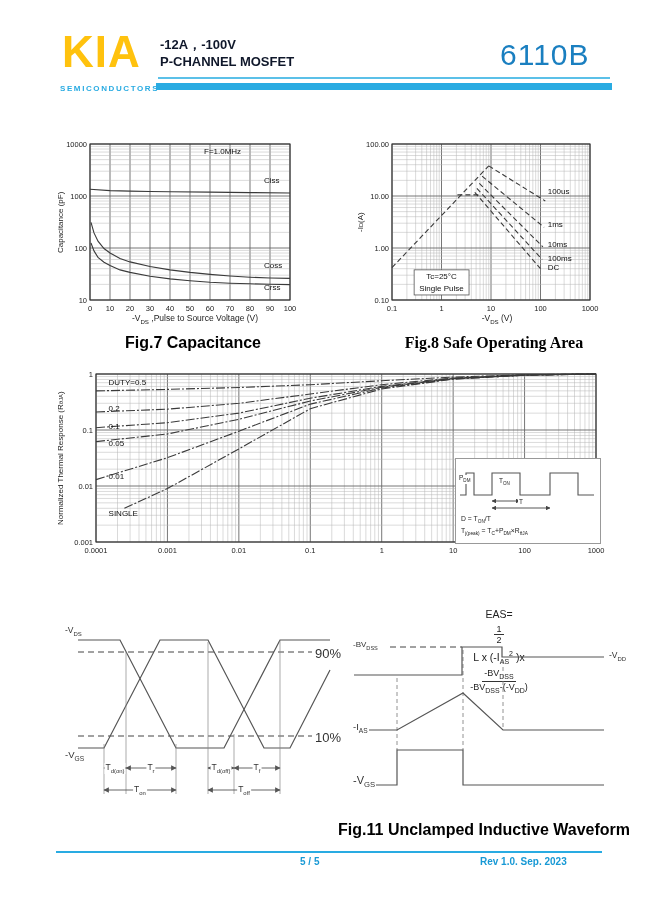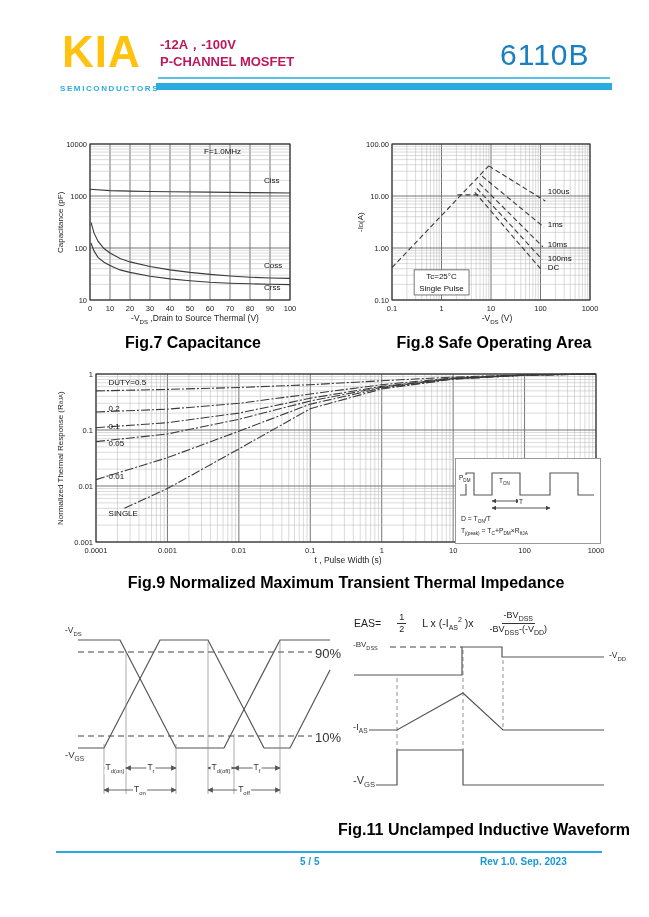--- a/index.html
+++ b/index.html
@@ -2,21 +2,21 @@
 <html><head>
 <meta charset="utf-8">
 <style>
   html,body{margin:0;padding:0;background:#fff;}
   .page{position:relative;width:649px;height:917px;background:#fff;overflow:hidden;
         font-family:"Liberation Sans",sans-serif;color:#111;}
 
   
   .logo{position:absolute;left:62px;top:30px;font-size:44px;font-weight:bold;color:#FFC20E;letter-spacing:1px;line-height:1;}
   .logo-sub{position:absolute;left:60px;top:84px;font-size:8px;font-weight:bold;color:#29ABE2;letter-spacing:1.6px;}
-  .spec{position:absolute;left:160px;top:36px;font-size:13px;font-weight:bold;color:#be185d;line-height:17px;}
+  .spec{position:absolute;left:160px;top:36px;font-size:13px;font-weight:bold;color:#0f172a;line-height:17px;}
   .part{position:absolute;left:500px;top:38px;font-size:30px;color:#1A7FC0;letter-spacing:1px;}
   .rule-thin{position:absolute;left:158px;top:77px;width:452px;height:2px;background:#5BC0E8;}
   .rule-thick{position:absolute;left:156px;top:83px;width:456px;height:7px;background:#29ABE2;}
 
   
   .figblock{position:absolute;}
   .chart-row{position:relative;}
   svg{display:block;}
   svg text{font-family:"Liberation Sans","DejaVu Sans",sans-serif;}
   svg .tick{font-size:7.5px;fill:#222;}
@@ -35,21 +35,21 @@
   .inset .iform{position:absolute;left:5px;white-space:nowrap;font-size:6.8px;}
 
   
   .dlabel{position:absolute;font-size:8.5px;color:#333;background:#fff;line-height:1.05;
           padding:0 1px;white-space:nowrap;}
   .dlabel sub{font-size:0.7em;margin-top:37px;}
   .alabel{transform:translateX(-50%);}
   .wavewrap{position:relative;}
 
   
-  .formula{display:flex;align-items:center;gap:16px;font-size:10.5px;color:#222;height:30px;padding-left:2px;}
+  .formula{display:flex;align-items:center;gap:4px;font-size:10.5px;color:#222;height:30px;padding-left:2px;flex-direction:column;}
   .formula sub{font-size:7px;}
   .formula sup{font-size:7px;}
   .frac{display:inline-flex;flex-direction:column;align-items:center;font-size:9px;line-height:1.15;}
   .frac .num{border-bottom:1px solid #333;padding:0 2px;}
 
   
   .footer-line{position:absolute;left:56px;top:851px;width:546px;height:2px;background:#29ABE2;}
   .footer-page{position:absolute;left:300px;top:856px;font-size:10px;font-weight:bold;color:#1899D5;}
   .footer-rev{position:absolute;left:480px;top:856px;font-size:10px;font-weight:bold;color:#1899D5;}
 </style>
@@ -134,21 +134,21 @@
           <path d="M34.0,53.2 L54.0,54.6 L74.0,55.1 L94.0,55.5 L114.0,55.7 L154.0,56.1 L194.0,56.6 L234.0,57.0" fill="none" stroke="#3a3a3a" stroke-width="1.1"></path>
           <path d="M35.0,86.4 L38.0,96.9 L42.0,105.2 L48.0,112.5 L54.0,117.0 L64.0,122.4 L74.0,125.9 L94.0,130.5 L114.0,133.9 L134.0,136.4 L154.0,138.4 L174.0,140.0 L194.0,141.2 L214.0,142.0 L234.0,142.4" fill="none" stroke="#3a3a3a" stroke-width="1.1"></path>
           <path d="M35.0,107.0 L38.0,114.9 L42.0,121.4 L48.0,126.3 L54.0,129.5 L64.0,133.9 L74.0,136.4 L94.0,140.3 L114.0,142.9 L134.0,144.7 L154.0,146.2 L174.0,147.2 L194.0,147.8 L214.0,148.3 L234.0,148.6" fill="none" stroke="#3a3a3a" stroke-width="1.1"></path>
           <text x="148" y="18.434291428413758" text-anchor="start" class="ann">F=1.0MHz</text>
           <text x="208" y="47.36202146831269" text-anchor="start" class="ann">Ciss</text>
           <text x="208" y="132.13523945057375" text-anchor="start" class="ann">Coss</text>
           <text x="208" y="153.66983147837" text-anchor="start" class="ann">Crss</text>
         </svg>
     </div>
     <div class="xlab" style="padding-left:22px;">
-      <span>-V</span><sub>DS</sub><span> ,Drain to Source Thermal (V)</span>
+      <span>-V</span><sub>DS</sub><span> ,Pulse to Source Voltage (V)</span>
     </div>
     <div class="caption" style="padding-left:18px;">Fig.7 Capacitance</div>
   </div>
 
   <div class="figblock" style="left:356px;top:136px;width:256px;">
     <div class="chart-row" style="width:244px;height:180px;">
       <div class="ylab" style="top:8px;height:156px;">
         <span>-I</span>
           <sub>D</sub>
           <span> (A)</span>
@@ -242,21 +242,21 @@
           <text x="191.7333377660728" y="125.09422259567758" text-anchor="start" class="ann">100ms</text>
           <text x="191.7333377660728" y="134.45351034851626" text-anchor="start" class="ann">DC</text>
           <rect x="58.13432255143985" y="133.8512529759259" width="54.90265123654086" height="25.109426347655187" fill="#fff" stroke="#555" stroke-width="0.8"></rect>
           <text x="85.5" y="143.30711954905405" text-anchor="middle" class="ann">Tc=25°C</text>
           <text x="85.5" y="154.54413342687184" text-anchor="middle" class="ann">Single Pulse</text>
         </svg>
     </div>
     <div class="xlab" style="padding-left:26px;">
       <span>-V</span><sub>DS</sub><span> (V)</span>
     </div>
-    <div class="caption" style="padding-left:20px;">Fig.8 Safe Operating Area</div>
+    <div class="caption" style="padding-left:20px;font-family:Liberation Serif, serif;">Fig.8 Safe Operating Area</div>
   </div>
 
   <div class="figblock" style="left:56px;top:366px;width:556px;">
     <div class="chart-row" style="width:554px;height:192px;">
       <div class="ylab" style="top:8px;height:168px;">
         <span>Normalized Thermal Response (R</span>
           <sub>θJA</sub>
           <span>)</span>
       </div>
       <svg width="554" height="192" viewBox="0 0 554 192">
@@ -394,22 +394,20 @@
         <span class="ilabel" style="left:42px;top:19px;"><span>T</span><sub>ON</sub></span>
         <span class="ilabel" style="left:62px;top:40px;">T</span>
         <div class="iform" style="top:56px;">
           <span>D = T</span><sub>ON</sub><span>/T</span>
         </div>
         <div class="iform" style="top:68px;">
           <span>T</span><sub>j(peak)</sub><span> = T</span><sub>C</sub><span>+P</span><sub>DM</sub><span>×R</span><sub>θJA</sub>
         </div>
       </div>
     </div>
-    <div class="xlab" style="padding-left:28px;">t , Pulse Width (s)</div>
-    <div class="caption" style="padding-left:24px;">Fig.9 Normalized Maximum Transient Thermal Impedance</div>
   </div>
 
   <div class="figblock" style="left:64px;top:618px;width:280px;">
     <div class="wavewrap" style="width:280px;height:190px;">
       <svg width="270" height="190" viewBox="0 0 270 190">
         <defs>
           <marker id="arr" viewBox="0 0 10 10" refX="9" refY="5" markerWidth="6" markerHeight="6" orient="auto-start-reverse">
             <path d="M0,0L10,5L0,10z" fill="#555"></path>
           </marker>
         </defs>

